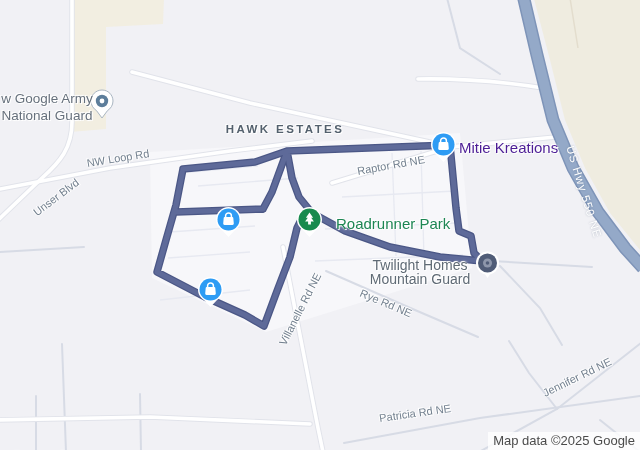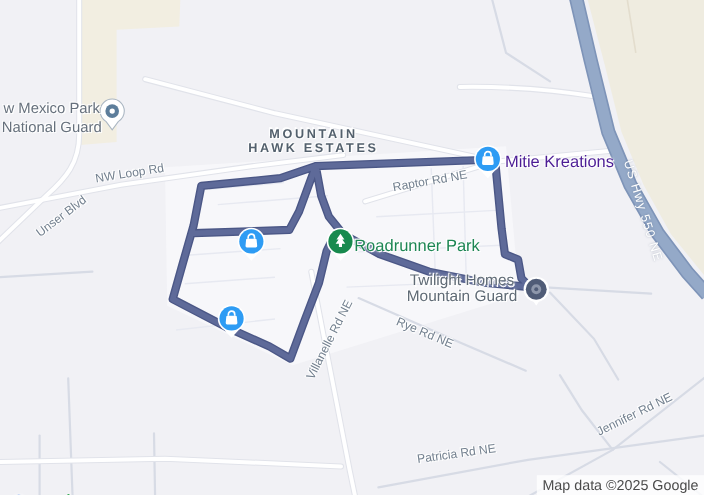--- a/index.html
+++ b/index.html
@@ -12,21 +12,21 @@
   .poi-label{position:absolute;white-space:nowrap;font-size:15px;font-weight:500;
        text-shadow:0 0 2px #fff,0 0 3px #fff,1px 1px 0 #fff,-1px -1px 0 #fff;}
   .poi-blue{color:#4c1d95;}
   .poi-green{color:#1d8653;}
   .area-label{position:absolute;transform:translate(-50%,-50%);text-align:center;
        color:#53606d;font-size:11.5px;font-weight:600;letter-spacing:2.4px;line-height:13px;
        text-shadow:0 0 2px #fff,0 0 3px #fff,1px 1px 0 #fff,-1px -1px 0 #fff;}
   .place-gray{position:absolute;transform:translate(-50%,-50%);text-align:center;
        color:#66707c;line-height:17px;font-size:13.5px;
        text-shadow:0 0 2px #fff,0 0 3px #fff,1px 1px 0 #fff,-1px -1px 0 #fff;}
-  .twilight{color:#5f6a75;font-size:14px;line-height:13.5px;}
+  .twilight{color:#5f6a75;font-size:14px;line-height:13.5px;margin-top:10px;}
   .hwy-label{position:absolute;color:#fff;font-size:11.5px;letter-spacing:1px;white-space:nowrap;
        transform:translate(-50%,-50%) rotate(73deg);text-shadow:0 0 2px rgba(70,90,120,.45);}
   .pin{position:absolute;}
   #google-logo{position:absolute;left:9px;top:419px;font-size:20px;font-weight:500;
        letter-spacing:.5px;text-shadow:0 0 3px #fff;margin-top:28px;}
   #google-logo span{display:inline-block;}
   .gl-b{color:#4285F4;} .gl-r{color:#EA4335;} .gl-y{color:#FBBC05;} .gl-g{color:#34A853;}
   #attribution{position:absolute;right:0;bottom:0;background:rgba(255,255,255,.8);
        color:#4b4b4b;font-size:13px;padding:1px 5px 2px;}
 </style>
@@ -152,35 +152,34 @@
 
   <div class="pin" style="left:296px;top:206px">
     <svg width="27" height="32" viewBox="0 0 27 32">
       <path d="M13.5 1 C6.6 1 1 6.6 1 13.5 c0 4.8 2.7 8.5 6.2 10.7 L13.5 31 l6.3-6.8 c3.5-2.2 6.2-5.9 6.2-10.7 C26 6.6 20.4 1 13.5 1Z" fill="#fff"></path>
       <circle cx="13.5" cy="13.5" r="11" fill="#188a4e"></circle>
       <path d="M13.5 6.5 l3.6 5.2 h-1.9 l2.7 3.9 h-3 v3 h-2.8 v-3 h-3 l2.7-3.9 h-1.9 Z" fill="#fff"></path>
     </svg>
   </div>
 
   <div class="area-label" style="left:285px;top:129px">
-    <div>MOUNTAIN</div>
     <div>HAWK ESTATES</div>
   </div>
 
   <div class="place-gray" style="left:47px;top:107px">
-    <div>w Mexico Park</div>
+    <div>w Google Army</div>
     <div>National Guard</div>
   </div>
   <div class="place-gray twilight" style="left:420px;top:262px">
     <div>Twilight Homes</div>
     <div>Mountain Guard</div>
   </div>
 
   <div class="poi-label poi-blue" style="left:459px;top:139px">Mitie Kreations</div>
-  <div class="poi-label poi-green" style="left:322px;top:215px">Roadrunner Park</div>
+  <div class="poi-label poi-green" style="left:336px;top:215px">Roadrunner Park</div>
 
   <div class="lbl" style="left:118px;top:158px;--r:-9deg">NW Loop Rd</div>
   <div class="lbl" style="left:56px;top:197px;--r:-37deg">Unser Blvd</div>
   <div class="lbl" style="left:391px;top:165px;--r:-10deg">Raptor Rd NE</div>
   <div class="lbl" style="left:300px;top:309px;--r:-63deg">Villanelle Rd NE</div>
   <div class="lbl" style="left:386px;top:303px;--r:23deg">Rye Rd NE</div>
   <div class="lbl" style="left:577px;top:377px;--r:-26deg">Jennifer Rd NE</div>
   <div class="lbl" style="left:415px;top:413px;--r:-8deg">Patricia Rd NE</div>
   <div class="hwy-label" style="left:584px;top:192px">US Hwy 550 NE</div>
 

